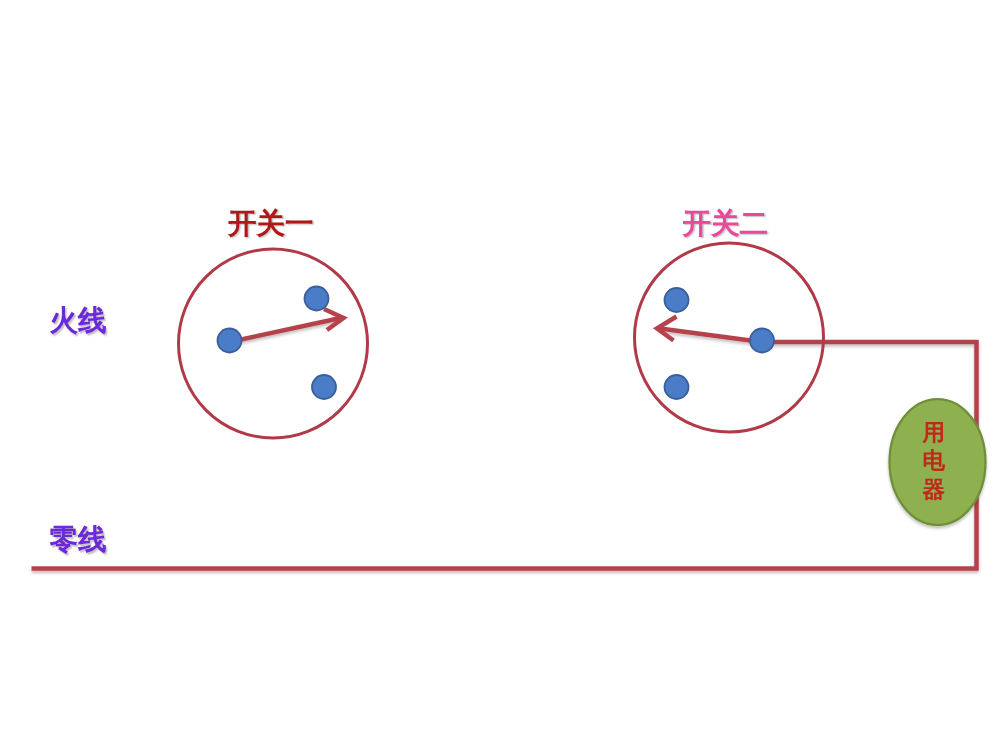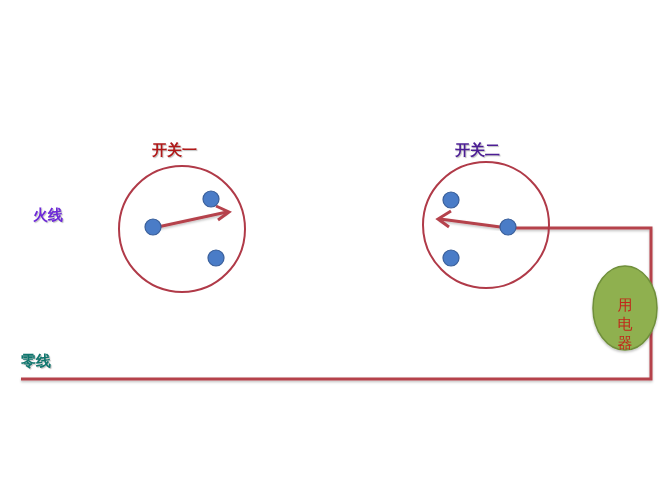--- a/index.html
+++ b/index.html
@@ -3,35 +3,33 @@
   <meta charset="utf-8">
   <style>
     html, body { margin: 0; padding: 0; background: #ffffff; }
     body { width: 667px; height: 500px; position: relative; overflow: hidden;
            font-family: "DejaVu Sans", sans-serif; }
     svg.diagram { position: absolute; left: 0; top: 0; }
     .label {
       position: absolute;
       font-family: Liberation Serif, serif;
       font-weight: bold;
-      font-size: 15px;
+      font-size: 19px;
       line-height: 16px;
       white-space: nowrap;
       text-shadow: 1px 1px 1px rgba(0,0,0,0.25);
     }
     .load-text {
       position: absolute;
       font-family: "DejaVu Serif", serif;
-      font-weight: normal;
+      font-weight: bold;
       font-size: 15px;
       line-height: 19px;
       width: 20px;
-      text-align: center;
       word-break: break-all;
-      margin-top: 17px;
     }
   </style>
 </head>
 <body>
 
 <svg class="diagram" width="667" height="500" viewBox="0 0 667 500">
   <defs>
     <filter id="shadow" x="-10%" y="-10%" width="120%" height="140%">
       <feDropShadow dx="0" dy="1.5" stdDeviation="1" flood-color="#000" flood-opacity="0.25"></feDropShadow>
     </filter>
@@ -63,16 +61,16 @@
   <circle cx="216" cy="258" r="8" fill="#4a7cc7" stroke="#3a5f9a" stroke-width="1.2"></circle>
 
   <circle cx="451" cy="200" r="8" fill="#4a7cc7" stroke="#3a5f9a" stroke-width="1.2"></circle>
   <circle cx="508" cy="227" r="8" fill="#4a7cc7" stroke="#3a5f9a" stroke-width="1.2"></circle>
   <circle cx="451" cy="258" r="8" fill="#4a7cc7" stroke="#3a5f9a" stroke-width="1.2"></circle>
 
   <ellipse cx="625" cy="308" rx="32" ry="42" fill="#8fb050" stroke="#6f8f3a" stroke-width="1.5" filter="url(#shadow)"></ellipse>
 </svg>
 
 <div class="label" style="left:152px; top:142px; color:#b01818;">开关一</div>
-<div class="label" style="left:455px; top:142px; color:#4c1d95;">开关二</div>
+<div class="label" style="left:455px; top:142px; color:#ec4899;">开关二</div>
 <div class="label" style="left:33px; top:207px; color:#6d28d9;">火线</div>
-<div class="label" style="left:21px; top:353px; color:#0f766e;">零线</div>
+<div class="label" style="left:33px; top:353px; color:#6d28d9;">零线</div>
 <div class="load-text" style="left:615px; top:279px; color:#c0281a;">用电器</div>
 
 </body></html>

